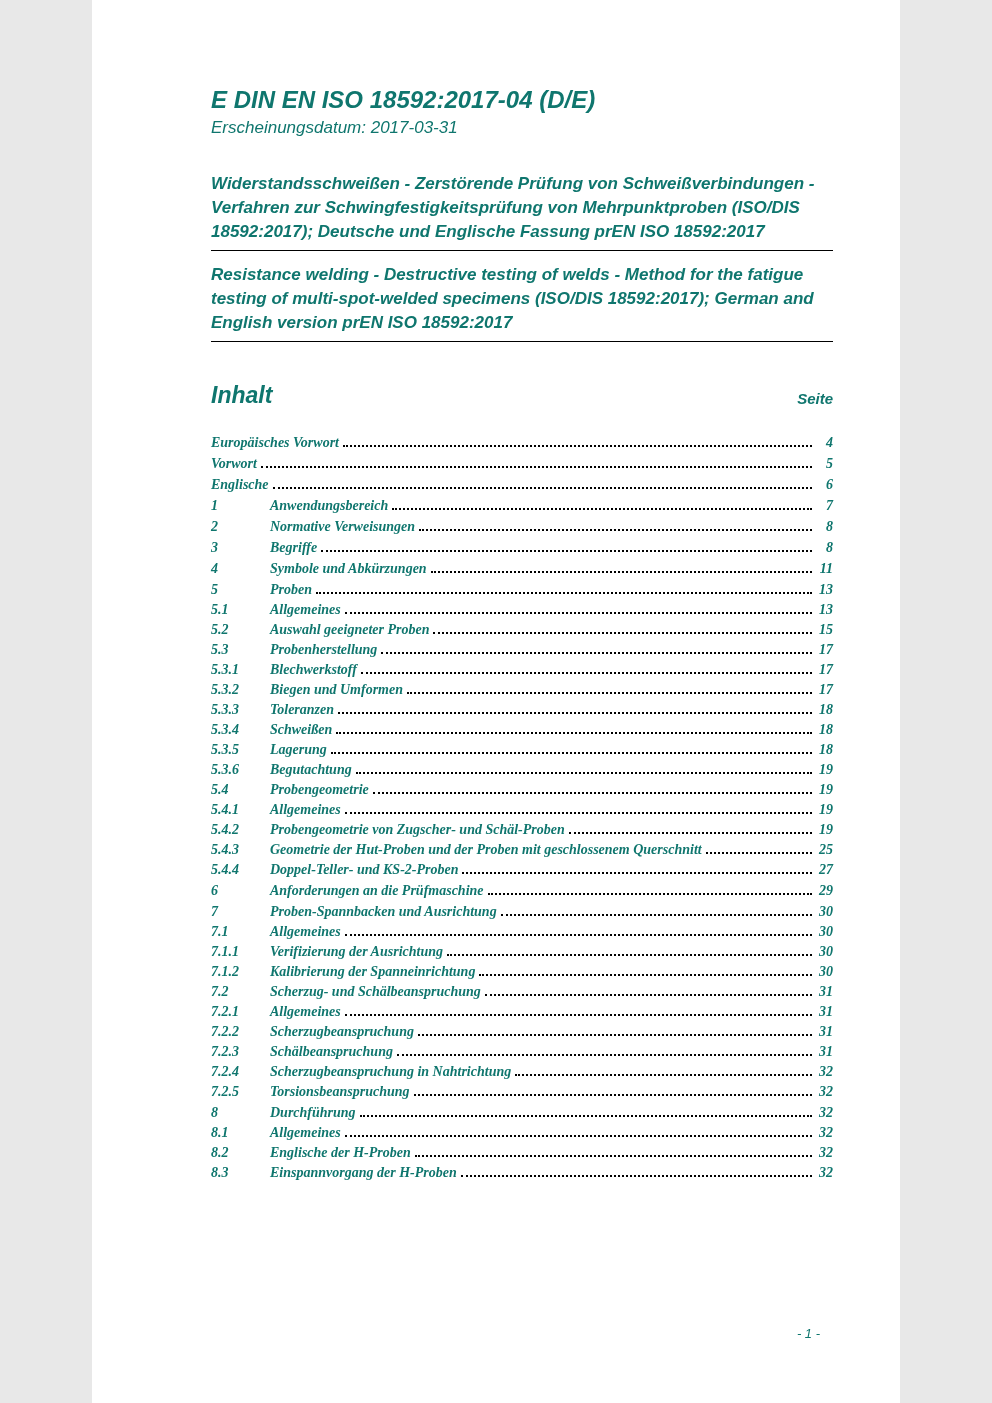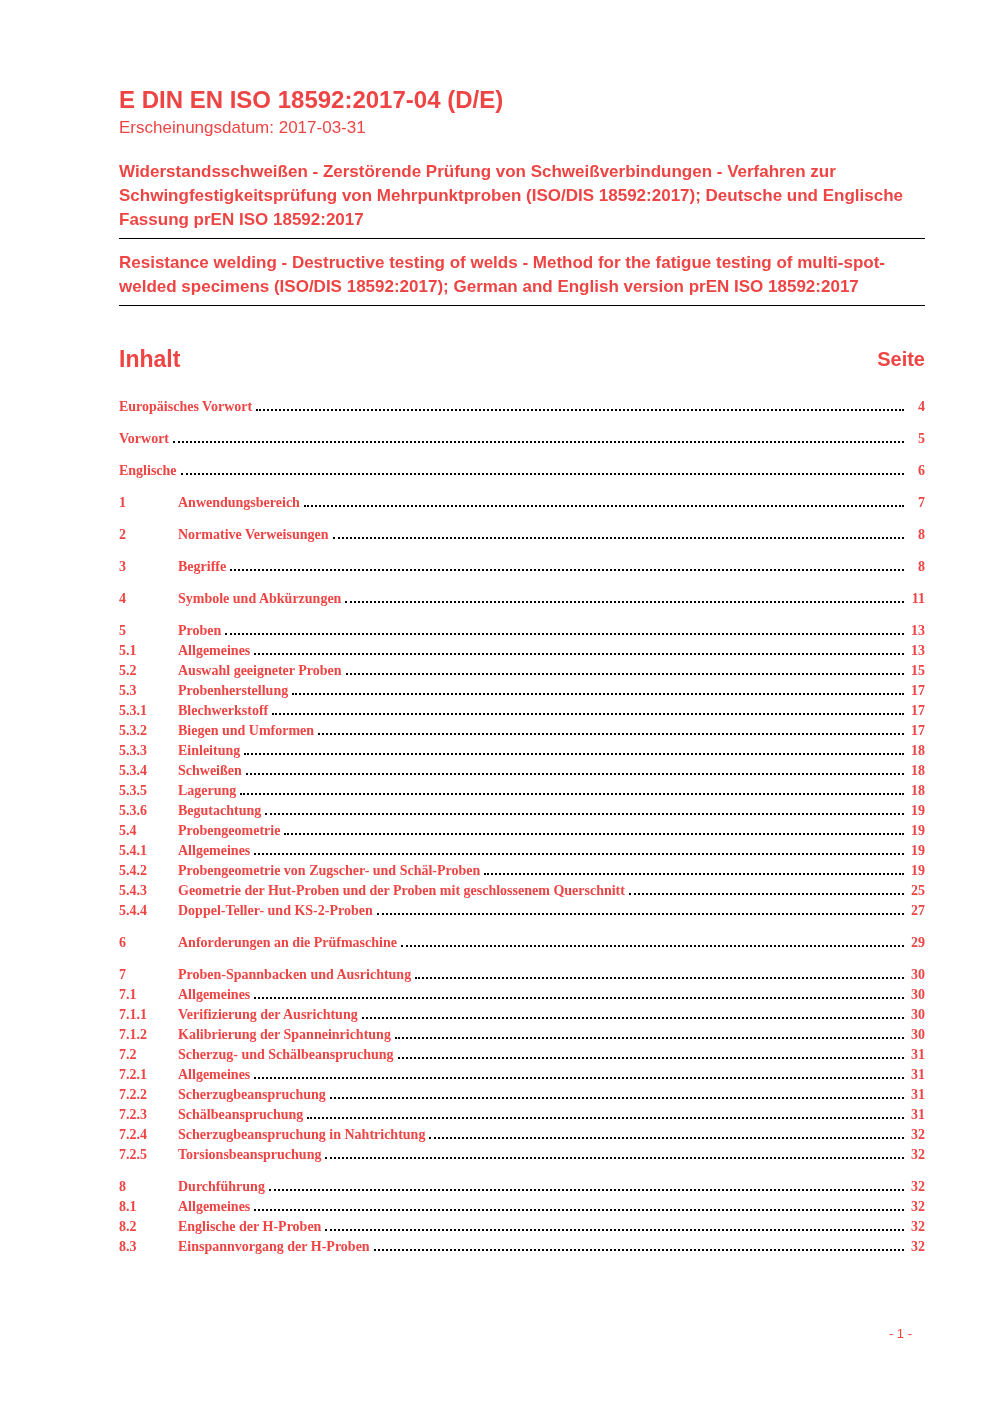--- a/index.html
+++ b/index.html
@@ -1,25 +1,26 @@
 <!DOCTYPE html>
 <html><head>
 <meta charset="utf-8">
 <style>
   html, body { margin: 0; padding: 0; background: #e8e8e8; }
   .page {
     position: relative;
-    width: 992px;
+    width: 808px;
     height: 1403px;
     margin: 0 auto;
     background: #ffffff;
-    color: #ef4444;
+    color: #0f766e;
     font-family: "Liberation Sans", sans-serif;
     overflow: hidden;
     box-sizing: border-box;
+    font-style: italic;
   }
   .content {
     padding: 86px 67px 0 119px;
   }
   .doc-title {
     margin: 0;
     font-size: 24px;
     font-weight: bold;
     letter-spacing: 0;
   }
@@ -28,52 +29,52 @@
     font-size: 17px;
   }
   .doc-subtitle {
     margin: 0;
     font-size: 17px;
     font-weight: bold;
     line-height: 24px;
     padding-bottom: 6px;
     border-bottom: 1.5px solid #000;
   }
-  .doc-subtitle.german { margin-top: 22px; }
+  .doc-subtitle.german { margin-top: 34px; }
   .doc-subtitle.english { margin-top: 12px; }
   .toc-header {
     margin-top: 40px;
     display: flex;
     align-items: flex-end;
     justify-content: space-between;
     gap: 16px;
   }
   .toc-heading {
     margin: 0;
     font-size: 23px;
     font-weight: bold;
   }
   .seite-label {
-    font-size: 20px;
+    font-size: 15px;
     font-weight: bold;
     padding-bottom: 2px;
   }
   .toc-list {
     margin-top: 24px;
     font-family: "Liberation Serif", serif;
     font-size: 14px;
     font-weight: bold;
   }
   .toc-row {
     display: flex;
     align-items: baseline;
     line-height: 20px;
     white-space: nowrap;
   }
-  .toc-row.gap { margin-top: 12px; }
+  .toc-row.gap { margin-top: 1px; }
   .toc-num {
     flex: 0 0 59px;
   }
   .toc-label {
     flex: 0 0 auto;
   }
   .toc-dots {
     flex: 1 1 auto;
     border-bottom: 2px dotted #000;
     margin: 0 3px 3px 4px;
@@ -198,21 +199,21 @@
 
   <div class="toc-row">
     <span class="toc-num">5.3.2</span>
     <span class="toc-label">Biegen und Umformen</span>
     <span class="toc-dots"></span>
     <span class="toc-page">17</span>
   </div>
 
   <div class="toc-row">
     <span class="toc-num">5.3.3</span>
-    <span class="toc-label">Einleitung</span>
+    <span class="toc-label">Toleranzen</span>
     <span class="toc-dots"></span>
     <span class="toc-page">18</span>
   </div>
 
   <div class="toc-row">
     <span class="toc-num">5.3.4</span>
     <span class="toc-label">Schweißen</span>
     <span class="toc-dots"></span>
     <span class="toc-page">18</span>
   </div>

